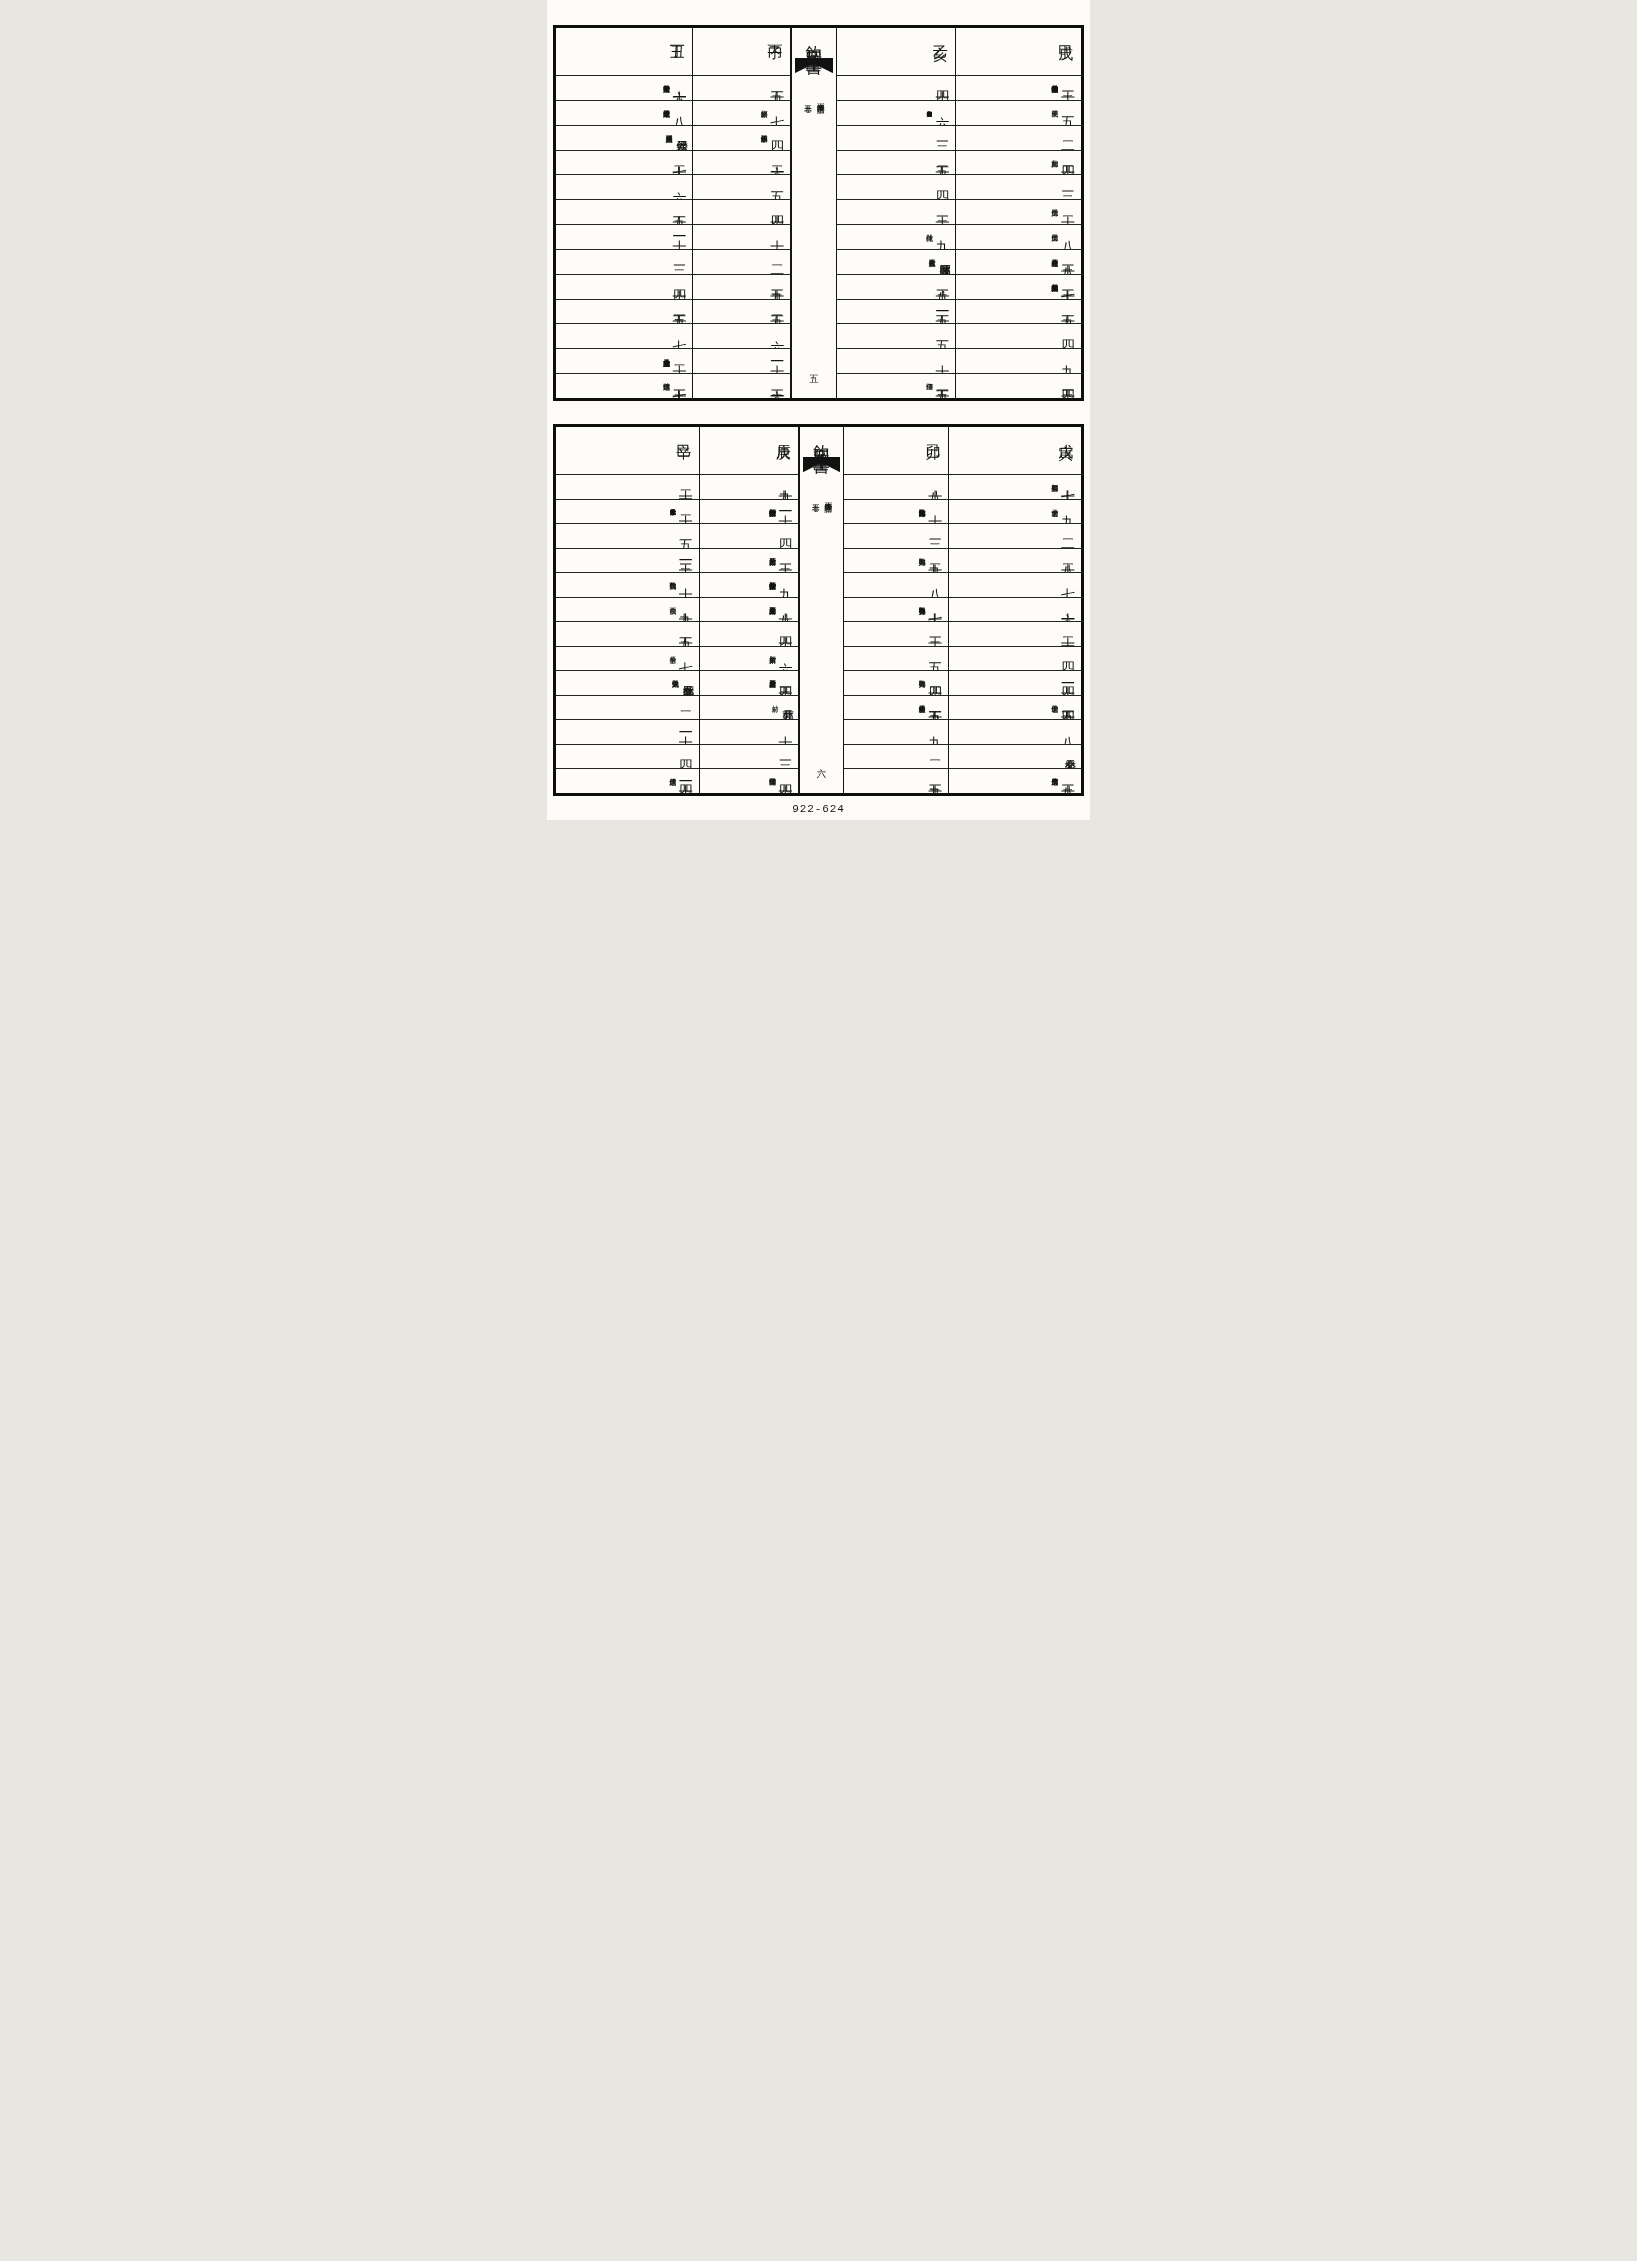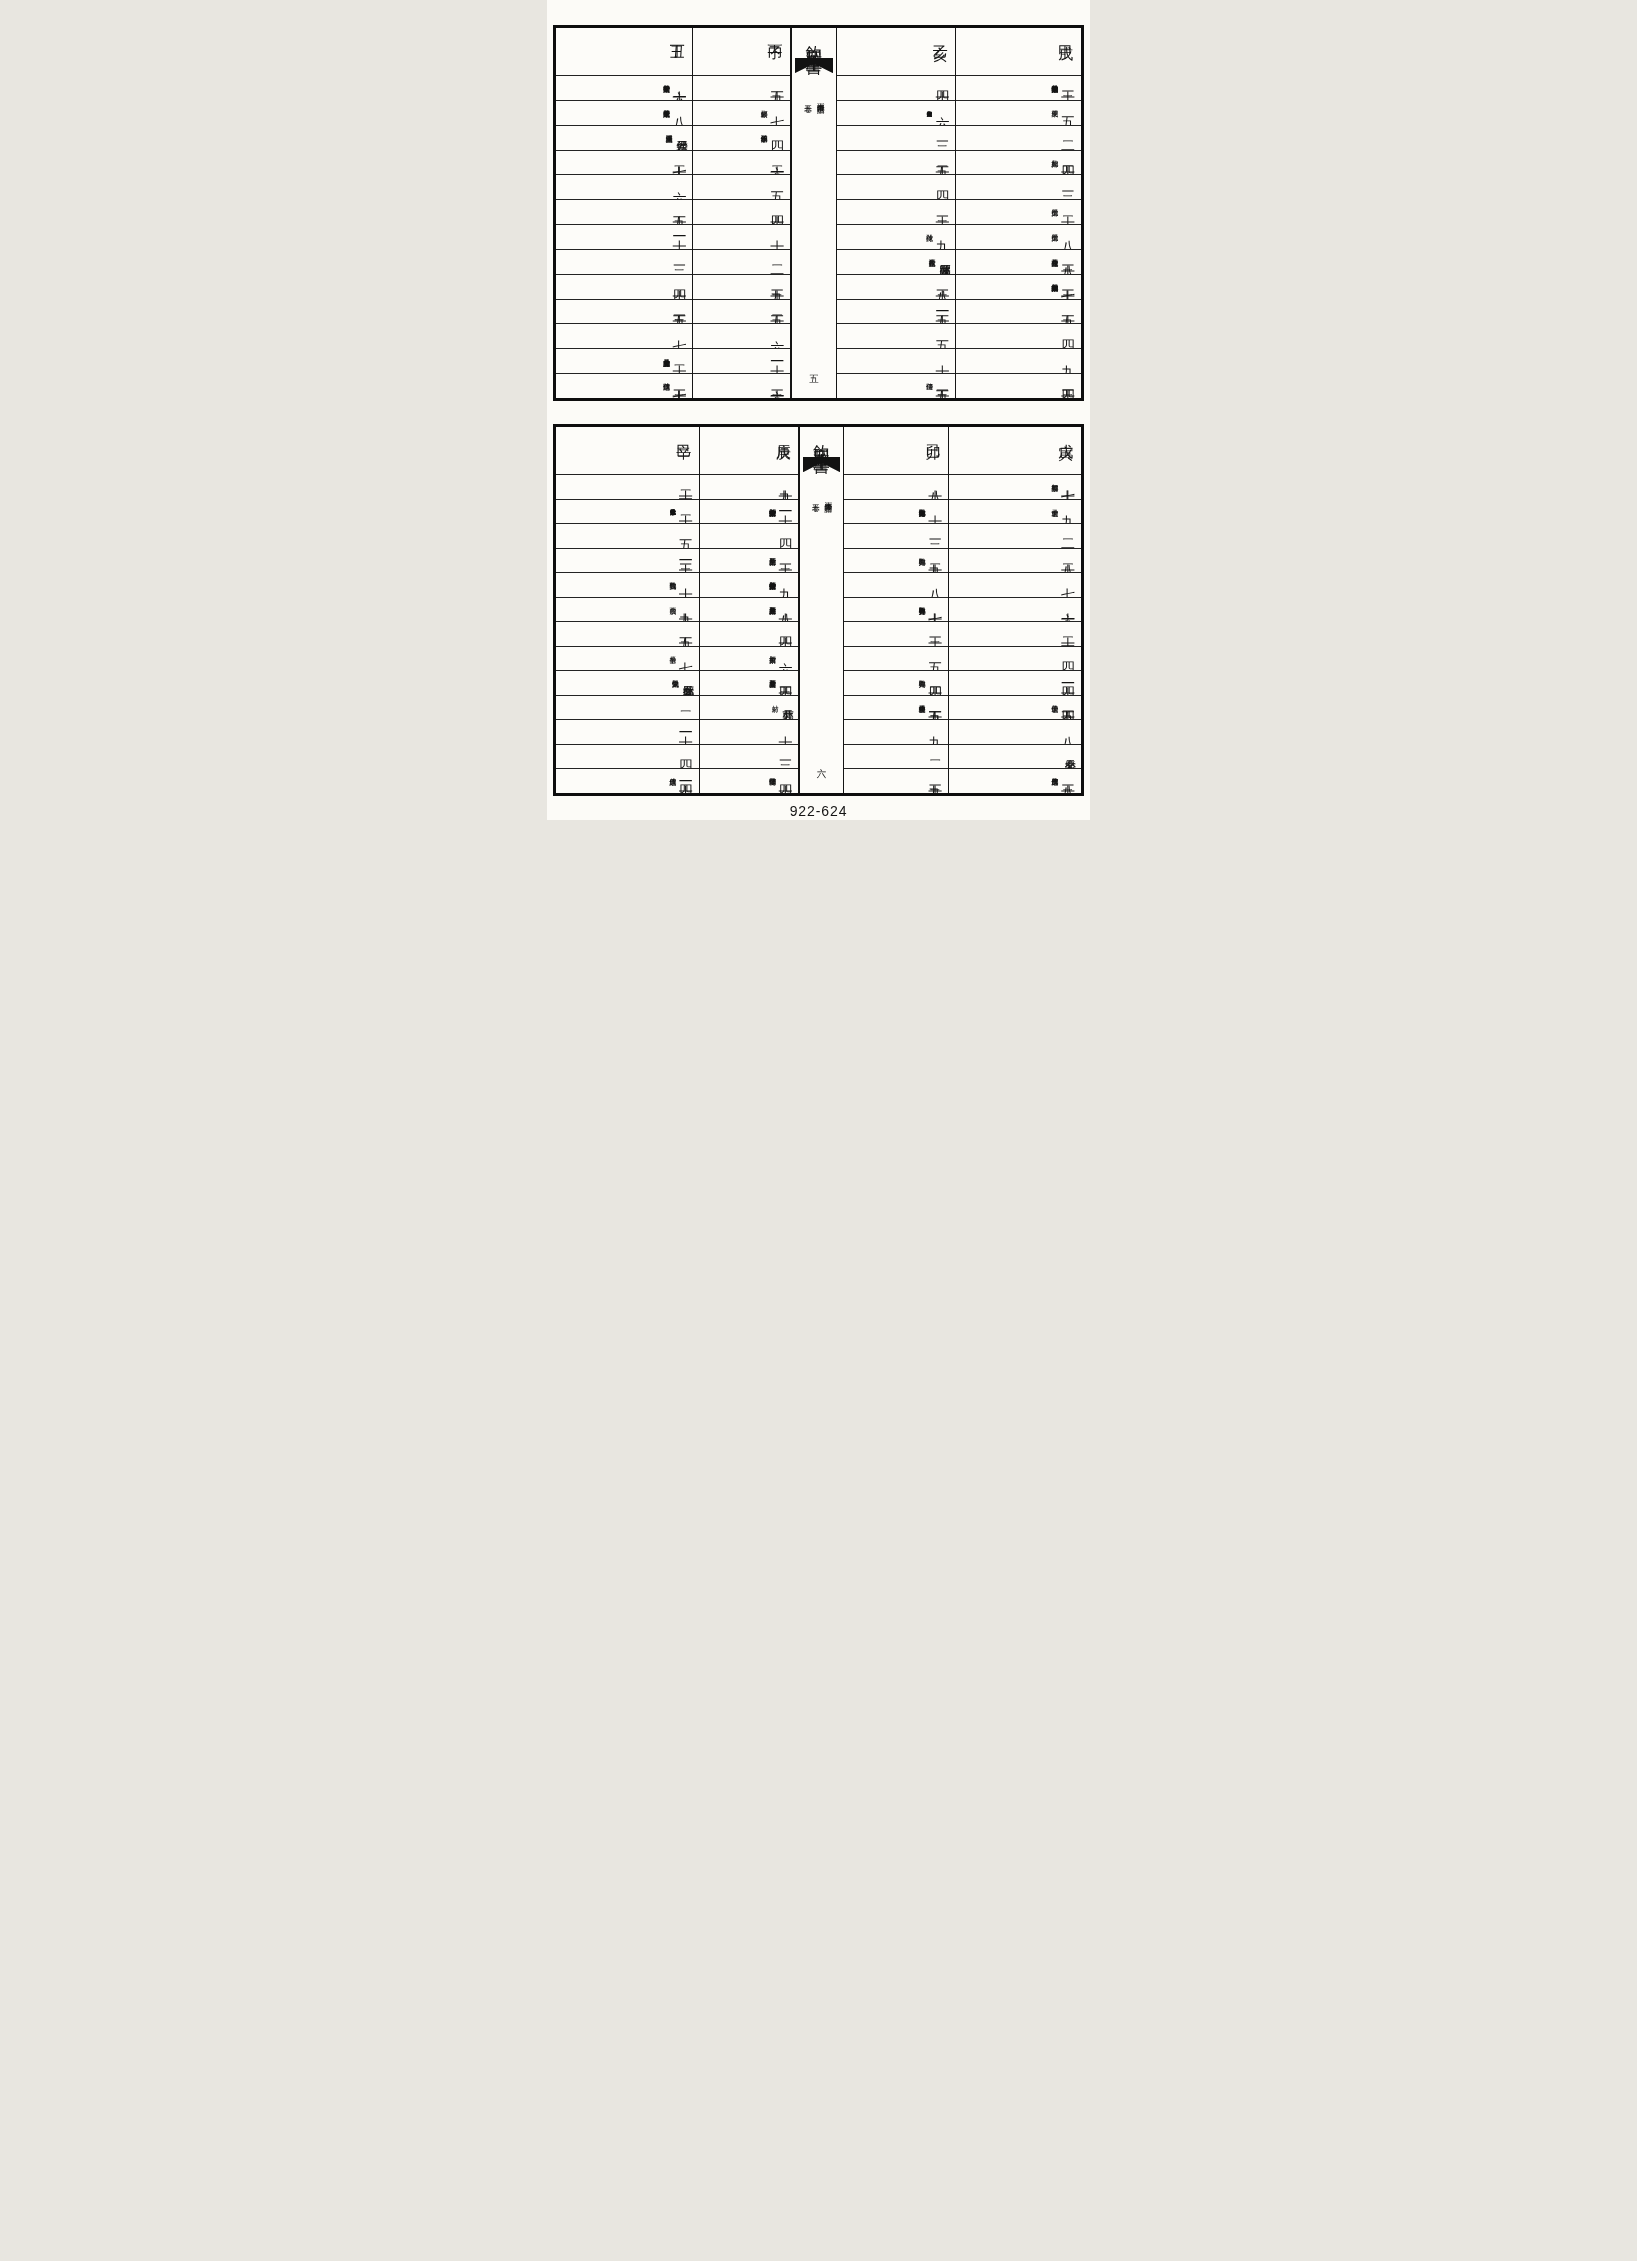--- a/index.html
+++ b/index.html
@@ -82,22 +82,22 @@
   .spine-vol{
     writing-mode:vertical-rl;text-orientation:upright;
     font-size:7.7px;line-height:1.05;margin-top:2.7px;
   }
   .spine-page{
     position:absolute;bottom:11.8px;left:0;right:0;
     text-align:center;font-size:9.5px;
   }
   .footer-code{
     position:absolute;left:0;right:0;top:803px;
-    text-align:center;font-size:14px;letter-spacing:0.9px;
-    font-family:Liberation Sans, sans-serif;
+    text-align:center;font-size:11px;letter-spacing:0.9px;
+    font-family:Liberation Mono, monospace;
   }
 </style>
 </head>
 <body>
 
 <div class="page">
   <div id="block-0" class="folio" style="top: 25px; height: 376px;">
       <div class="folio-inner">
         <div class="ycol" style="width: 26.2%;">
           <div class="stem-cell">

